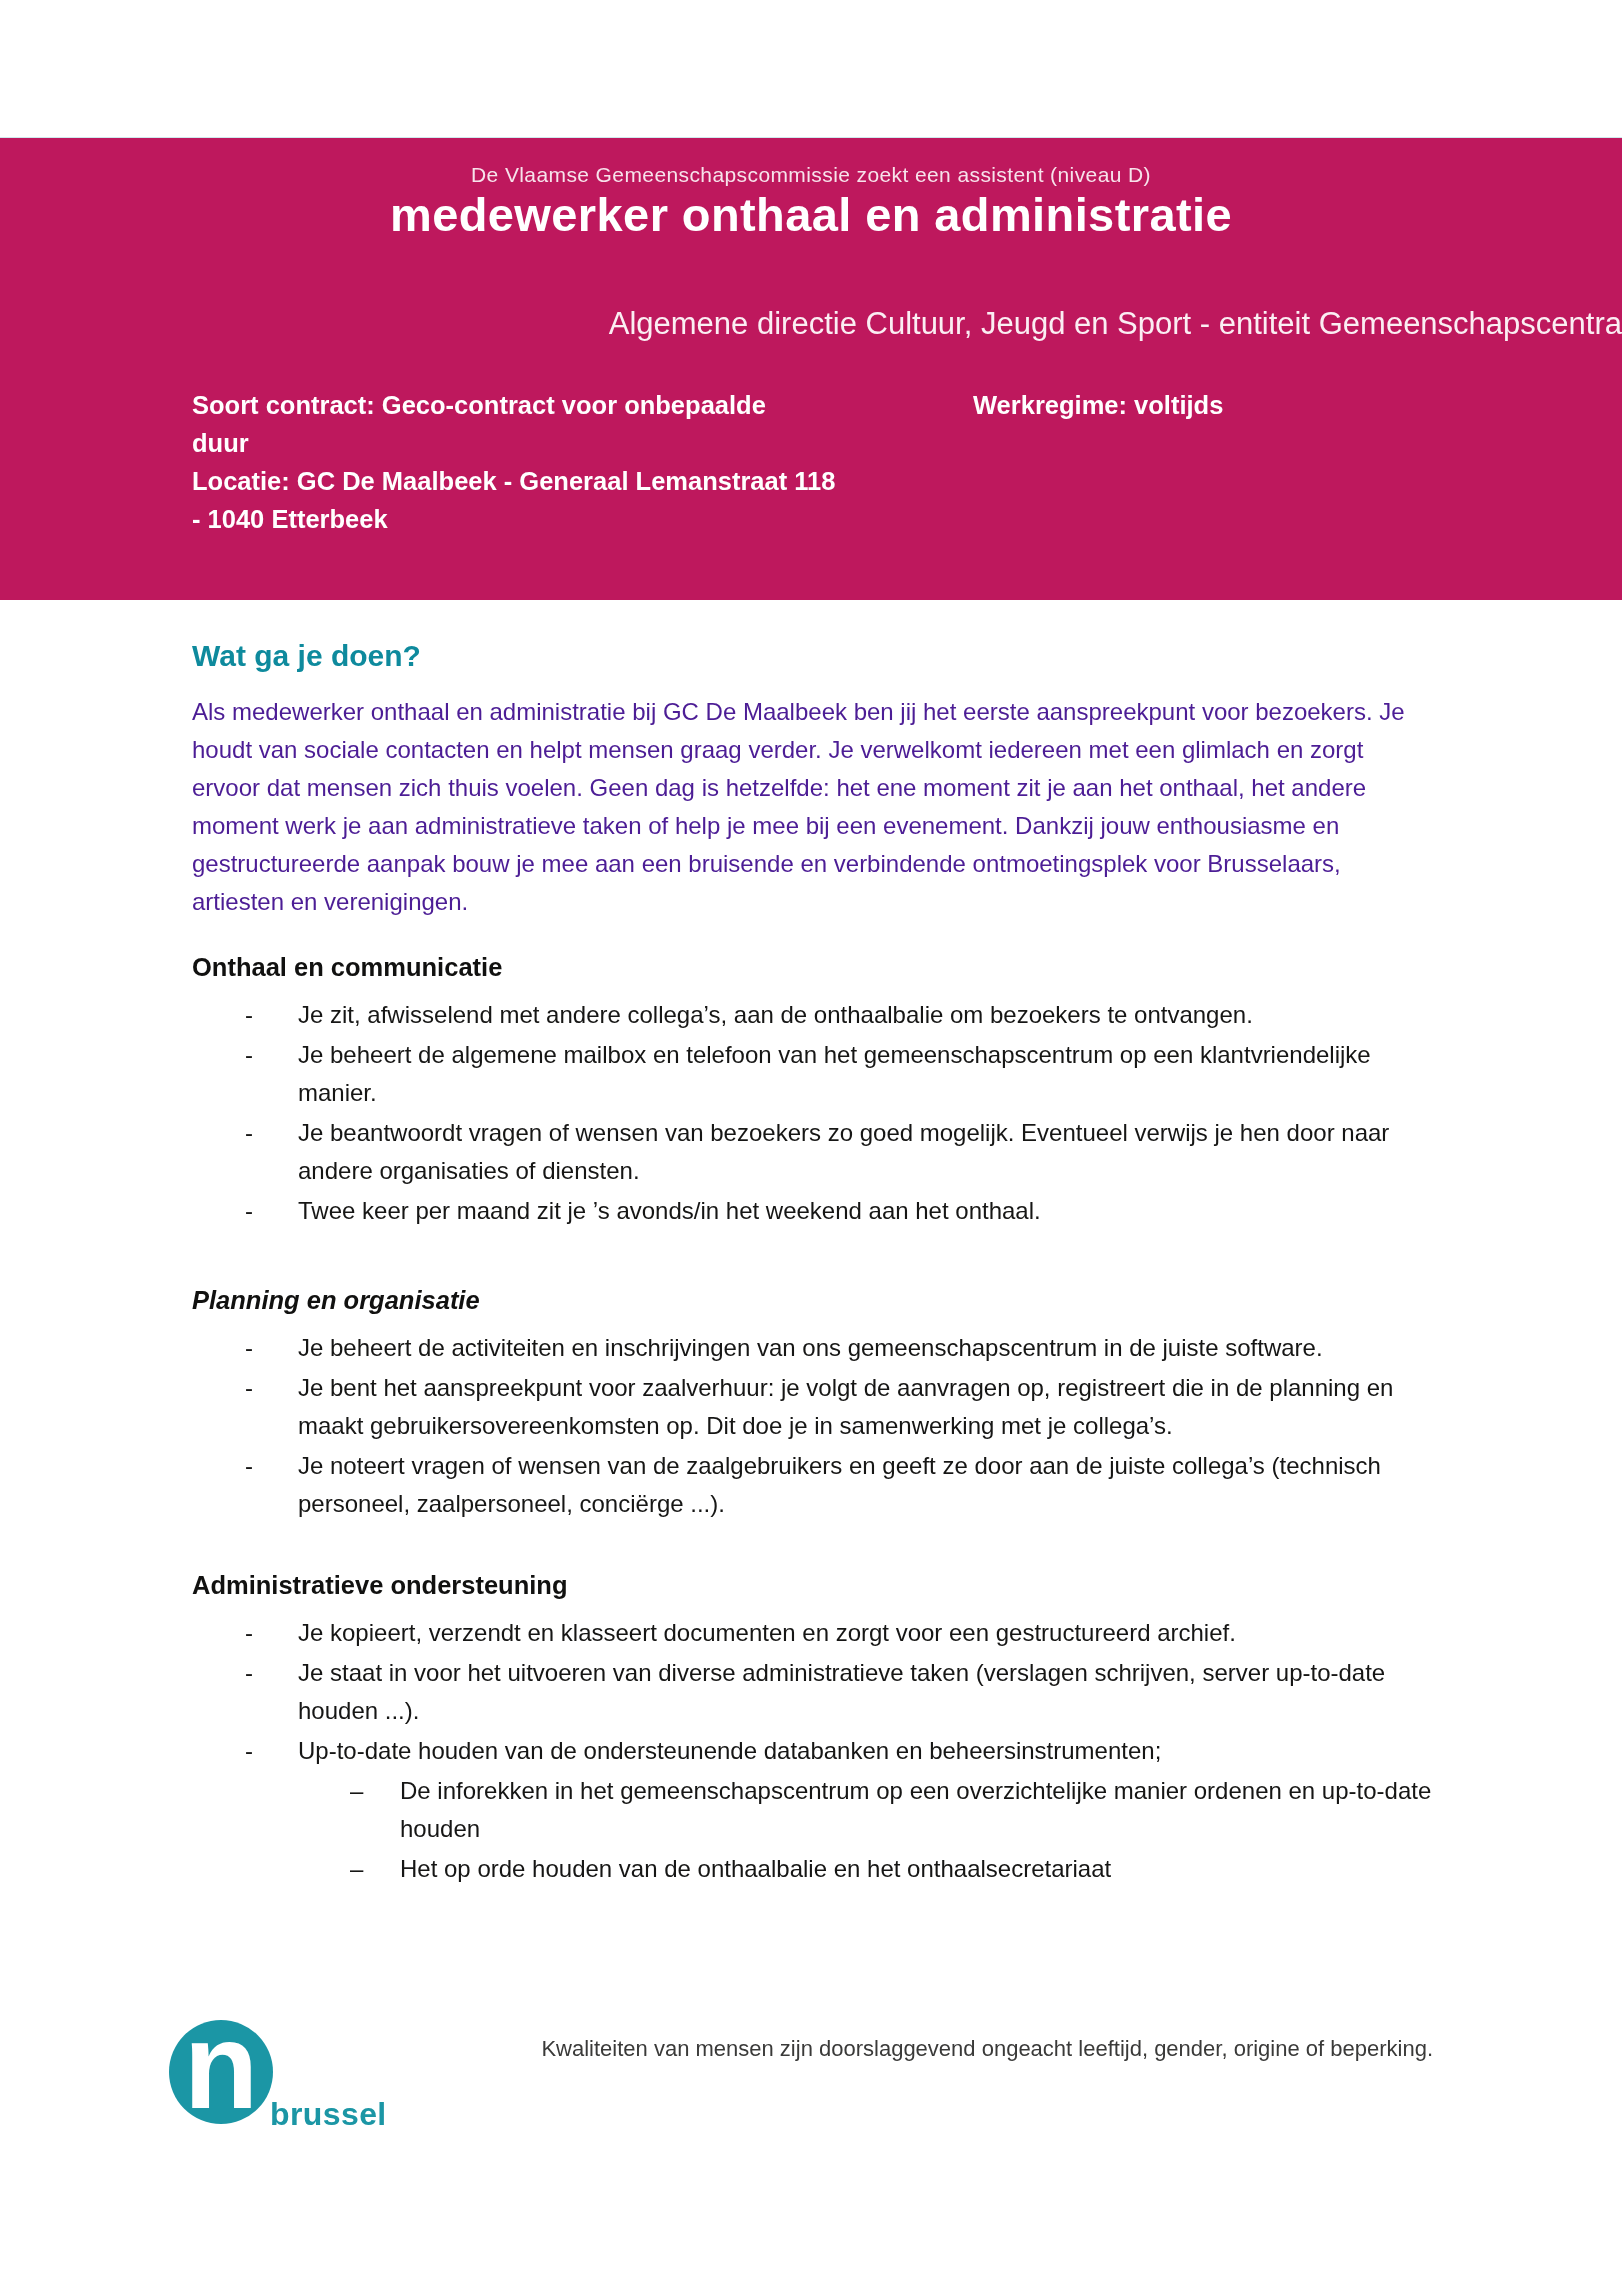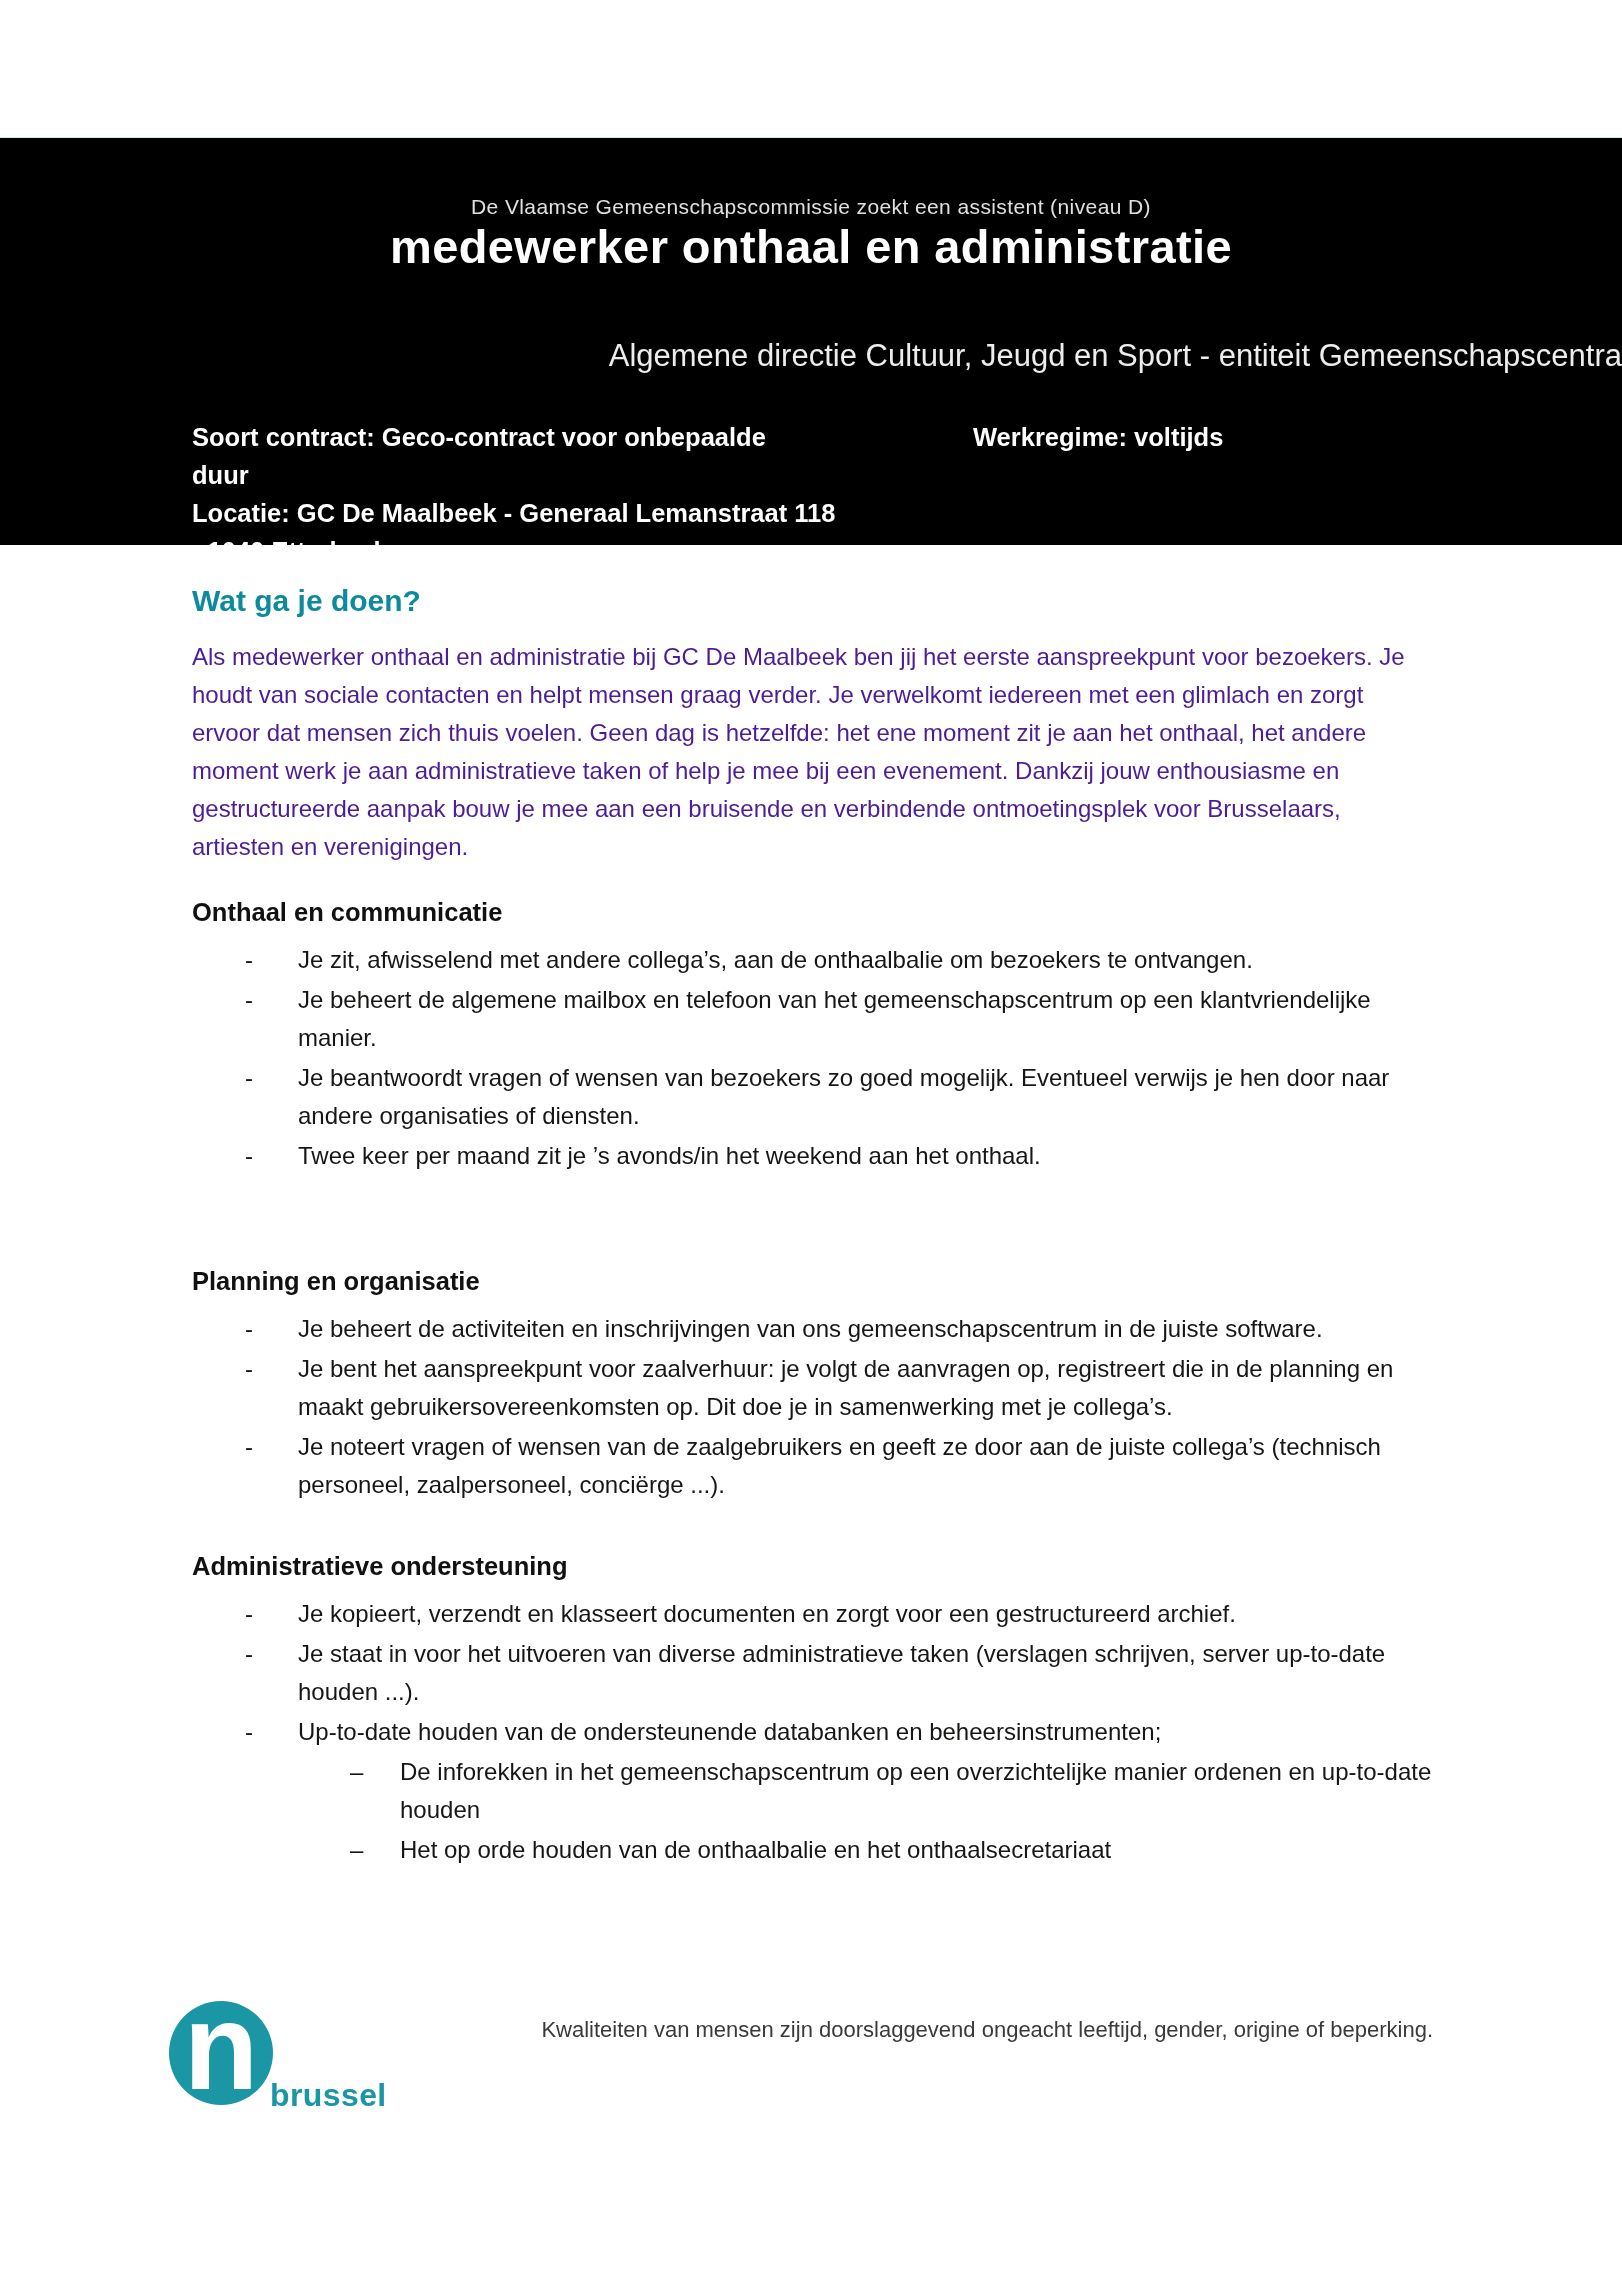--- a/index.html
+++ b/index.html
@@ -10,24 +10,24 @@
     color:#161615;
     overflow:hidden;
     position:relative;
   }
   .page { width:100%; height:100%; background:#ffffff; }
 
   
   .band {
     margin-top:137px;
     width:100%;
-    height:408px;
-    background:#000000;
+    height:463px;
+    background:#be185d;
     border-top:1.4px solid #cfe9ec;
-    padding-top:56px;
+    padding-top:24px;
     color:#ffffff;
   }
   .eyebrow {
     text-align:center;
     font-size:21px; line-height:25.5px;
     font-weight:400;
     color:rgba(255,255,255,0.88);
     letter-spacing:0.4px;
   }
   .title {
@@ -68,21 +68,21 @@
     margin-top:20px;
     max-width:1249px;
     font-size:24px; line-height:38px;
     color:#4c1d95;
   }
   .h-section {
     font-size:25.5px; line-height:31px;
     font-weight:700; color:#111110;
   }
   .mt-s1 { margin-top:31px; }
-  .mt-s2 { margin-top:91px; }
+  .mt-s2 { margin-top:55px;font-style:italic; }
   .mt-s3 { margin-top:47px; }
   .list { margin-top:12.8px; }
   .li {
     display:flex;
     margin-left:53px;
     font-size:24px; line-height:38px;
     color:#161615;
     margin-bottom:2.1px;
   }
   .li .marker { width:53px; flex:none; }

